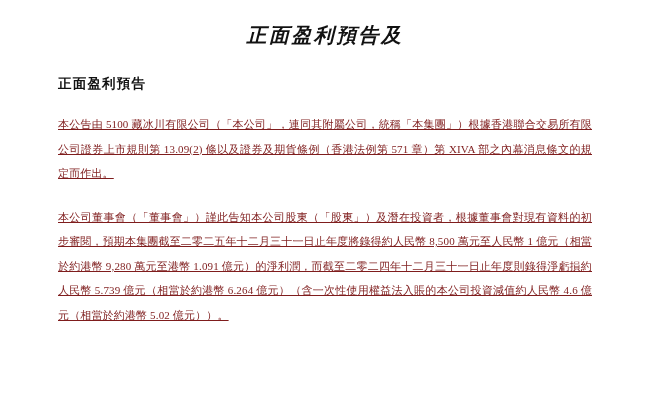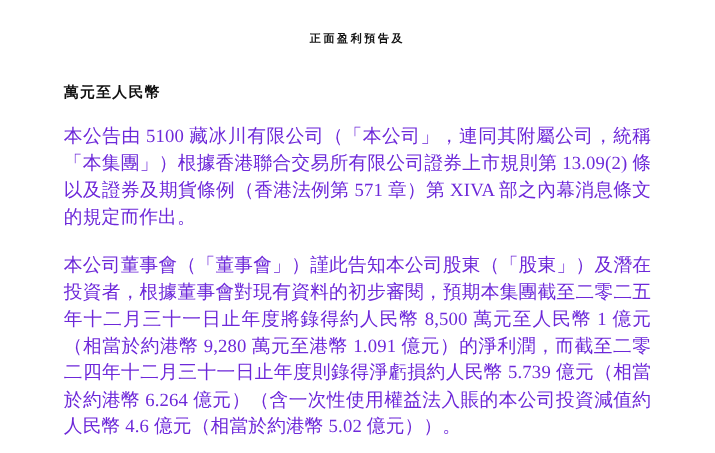--- a/index.html
+++ b/index.html
@@ -19,41 +19,43 @@
     width: 650px;
     height: 412px;
     box-sizing: border-box;
     padding: 18px 58px 0 58px;
   }
   .title-block {
     text-align: center;
     margin-top: 4px;
   }
   .title-line {
-    font-size: 10px;
+    font-size: 20px;
     font-weight: bold;
     letter-spacing: 2.4px;
     line-height: 27px;
     color: #111111;
+    font-style: italic;
   }
   .section-heading {
     margin-top: 26px;
     font-size: 13.5px;
     font-weight: bold;
     letter-spacing: 1.2px;
     color: #111111;
   }
   .para {
     margin-top: 19px;
-    font-size: 17px;
+    font-size: 11px;
     line-height: 24.5px;
     letter-spacing: 0.15px;
     text-align: justify;
     text-justify: inter-ideograph;
-    color: #6d28d9;
+    color: #7f1d1d;
+    text-decoration: underline;
   }
   .bleed-left {
     position: absolute;
     left: 0;
     top: 0;
     width: 6px;
     height: 412px;
     background: #ffffff;
   }
 </style>
@@ -61,19 +63,19 @@
 <body>
 
 <div class="page">
 
   <div class="bleed-left"></div>
 
   <div class="title-block">
     <div class="title-line">正面盈利預告及</div>
   </div>
 
-  <div class="section-heading">萬元至人民幣</div>
+  <div class="section-heading">正面盈利預告</div>
 
   <div class="para">本公告由 5100 藏冰川有限公司（「本公司」，連同其附屬公司，統稱「本集團」）根據香港聯合交易所有限公司證券上市規則第 13.09(2) 條以及證券及期貨條例（香港法例第 571 章）第 XIVA 部之內幕消息條文的規定而作出。</div>
 
   <div class="para">本公司董事會（「董事會」）謹此告知本公司股東（「股東」）及潛在投資者，根據董事會對現有資料的初步審閱，預期本集團截至二零二五年十二月三十一日止年度將錄得約人民幣 8,500 萬元至人民幣 1 億元（相當於約港幣 9,280 萬元至港幣 1.091 億元）的淨利潤，而截至二零二四年十二月三十一日止年度則錄得淨虧損約人民幣 5.739 億元（相當於約港幣 6.264 億元）（含一次性使用權益法入賬的本公司投資減值約人民幣 4.6 億元（相當於約港幣 5.02 億元））。</div>
 
 </div>
 
 </body></html>

